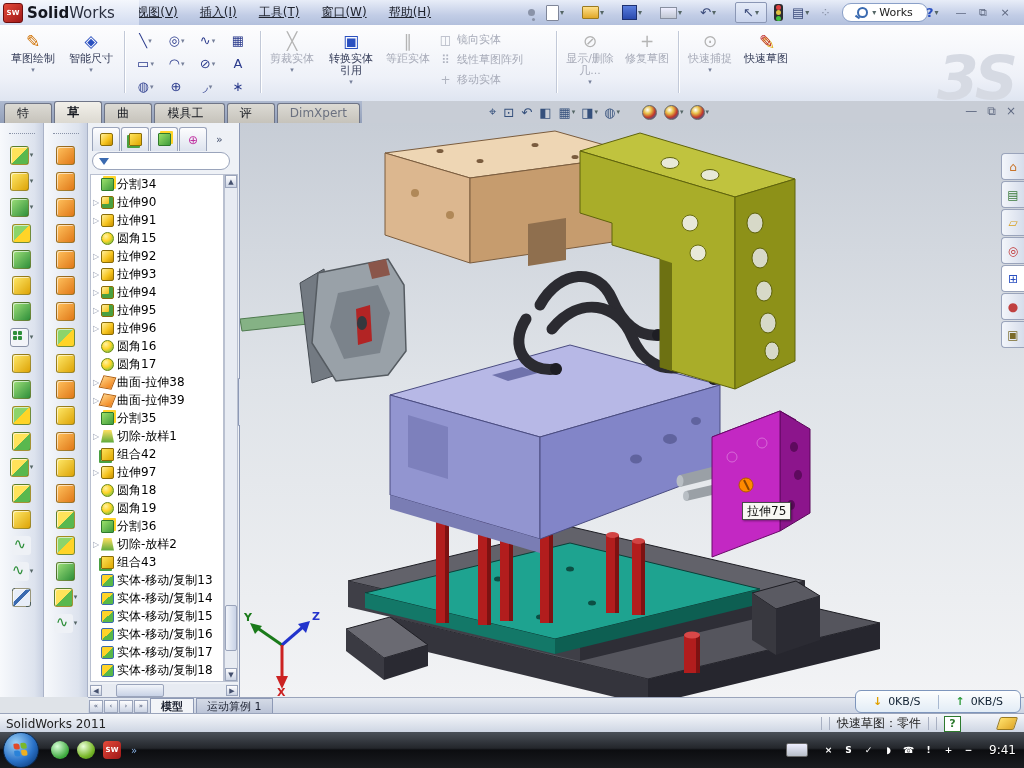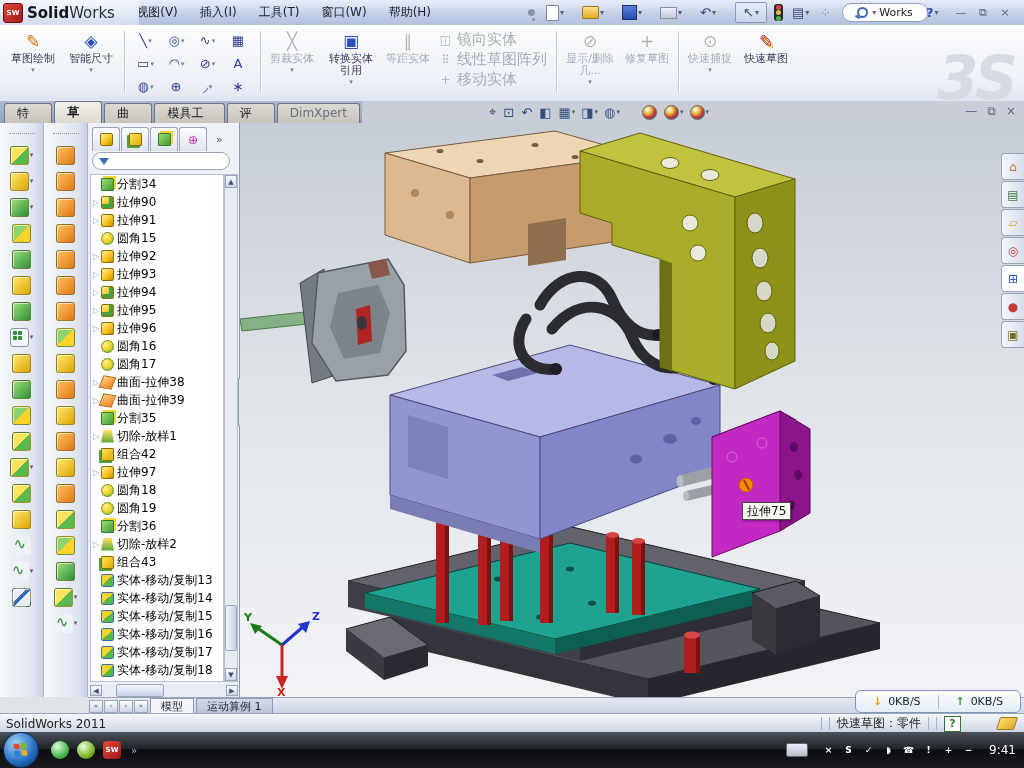--- a/index.html
+++ b/index.html
@@ -12,21 +12,21 @@
   .titlebar{left:0;top:0;width:1024px;height:25px;
     background:linear-gradient(#e8edf8,#c2cde6 60%,#b3c0dd);border-bottom:1px solid #8d99b5;}
   .logo{left:0;top:0;height:25px;width:136px;display:flex;align-items:center;gap:4px;
     background:linear-gradient(#f4f7fd,#d3dcf0);padding-left:3px;}
   .logo-cube{width:18px;height:18px;background:linear-gradient(135deg,#e44a3a,#a01818);
     border:1px solid #6d0f0f;border-radius:3px;color:#fff;font-size:7px;font-weight:bold;
     display:flex;align-items:center;justify-content:center;}
   .logo-text{font-size:15px;color:#2a2f3f;}
   .logo-text b{color:#14161f;}
   .menubar{left:140px;top:0;height:25px;display:flex;align-items:center;}
-  .menu-item{padding:0 11px;font-size:12px;color:#20242f;line-height:25px;cursor:default;}
+  .menu-item{padding:0 11px;font-size:12px;color:#20242f;line-height:25px;cursor:default;text-decoration:underline;}
   .tb{position:absolute;top:3px;height:19px;display:flex;align-items:center;justify-content:center;}
   .dd{font-size:8px;color:#566;margin-left:1px;}
   .ic-page{width:11px;height:14px;background:#fff;border:1px solid #7f8699;border-radius:1px;}
   .ic-folder{width:15px;height:11px;background:linear-gradient(#ffe08a,#e0a82a);border:1px solid #9a7a20;border-radius:1px;}
   .ic-save{width:13px;height:13px;background:linear-gradient(#5a7ede,#2a4aae);border:1px solid #1d3070;}
   .ic-print{width:15px;height:10px;background:linear-gradient(#eef,#c2c8d4);border:1px solid #888fa0;}
   .glyph{font-size:13px;color:#3a4a7a;}
   .sel-box{width:30px;height:19px;border:1px solid #8b97b5;background:linear-gradient(#e6ecf8,#c8d3ec);
     display:flex;align-items:center;justify-content:center;border-radius:2px;}
   .traffic{width:9px;height:17px;background:#2c2c30;border-radius:3px;display:flex;flex-direction:column;align-items:center;justify-content:space-evenly;}
@@ -49,21 +49,21 @@
   .rb.disabled .rlabel{color:#a7abb8;}
   .rb.disabled .ri{color:#b0b4c0;filter:grayscale(1);}
   .rb .dd2{font-size:7px;color:#76809a;}
   .rsep{position:absolute;top:6px;width:1px;height:62px;background:#c2c9d8;box-shadow:1px 0 0 #fff;}
   .sk-grid{position:absolute;top:4px;display:grid;grid-template-columns:repeat(4,31px);grid-auto-rows:23px;}
   .sk-cell{display:flex;align-items:center;justify-content:center;gap:1px;color:#2a3a8c;font-size:13px;}
   .sk-cell em{font-style:normal;font-size:7px;color:#76809a;}
   .stack3{position:absolute;top:6px;display:flex;flex-direction:column;gap:3px;}
   .stk{display:flex;align-items:center;gap:4px;height:17px;}
   .stki{width:15px;height:15px;display:flex;align-items:center;justify-content:center;font-size:12px;color:#b0b4c0;}
-  .stk .slabel{font-size:15px;color:#a7abb8;}
+  .stk .slabel{font-size:11px;color:#a7abb8;}
 
   
   .tabstrip{left:0;top:101px;width:362px;height:22px;background:linear-gradient(#aeb9cf,#93a0ba);
     display:flex;align-items:flex-end;padding-left:4px;box-sizing:border-box;}
   .ctab{height:19px;line-height:19px;padding:0 12px;margin-right:2px;font-size:12px;color:#15181f;
     background:linear-gradient(#dcdad4,#c6c3bb);border:1px solid #6f7587;border-bottom:0;border-radius:3px 3px 0 0;}
   .ctab.active{background:linear-gradient(#f2f0ea,#dcd9d1);height:21px;line-height:21px;font-weight:bold;}
   .ctab.dim{color:#6b7180;}
   .vp-band{left:362px;top:101px;width:662px;height:22px;background:#c8cdd6;border-bottom:0;}
   .headsup{left:125px;top:2px;display:flex;align-items:center;gap:2px;}
@@ -133,21 +133,21 @@
   .tpn-btn{width:22px;height:25px;background:linear-gradient(90deg,#f3f6fb,#d6ddeb);border:1px solid #9aa4bb;
     border-right:0;border-radius:4px 0 0 4px;display:flex;align-items:center;justify-content:center;font-size:12px;}
   .tpn-btn.active{background:#fff;}
   .tooltip{border:1px solid #4a4a4a;background:#f8f8f4;padding:0 4px;font-size:12px;line-height:16px;color:#111;box-shadow:1px 1px 2px rgba(0,0,0,.4);}
 
   
   .docrow{left:88px;top:697px;width:936px;height:16px;background:linear-gradient(#e3e8f0,#cbd3e2);border-top:1px solid #9aa4bb;display:flex;align-items:center;}
   .nav-btn{width:14px;height:13px;margin-left:1px;background:linear-gradient(#fdfdfe,#ccd4e4);border:1px solid #9aa4bb;
     font-size:7px;color:#44506e;display:flex;align-items:center;justify-content:center;box-sizing:border-box;}
   .dtab{height:15px;line-height:15px;padding:0 10px;font-size:11px;border:1px solid #8d99b5;border-bottom:0;background:linear-gradient(#d4dae6,#b9c2d6);margin-left:2px;}
-  .dtab.active{background:#f2f4f8;font-weight:normal;}
+  .dtab.active{background:#f2f4f8;font-weight:bold;}
 
   
   .netmon{left:855px;top:690px;width:164px;height:21px;background:linear-gradient(#fdfefe,#e2ecf6);
     border:1px solid #7e96bc;border-radius:6px;display:flex;align-items:center;font-size:11px;color:#123;}
   .netmon .half{flex:1;display:flex;align-items:center;justify-content:center;gap:6px;}
   .netmon .divider{width:1px;height:14px;background:#a8b8d0;}
   .arrow-down{color:#e0a000;font-weight:bold;}
   .arrow-up{color:#2e9a3a;font-weight:bold;}
 
   

